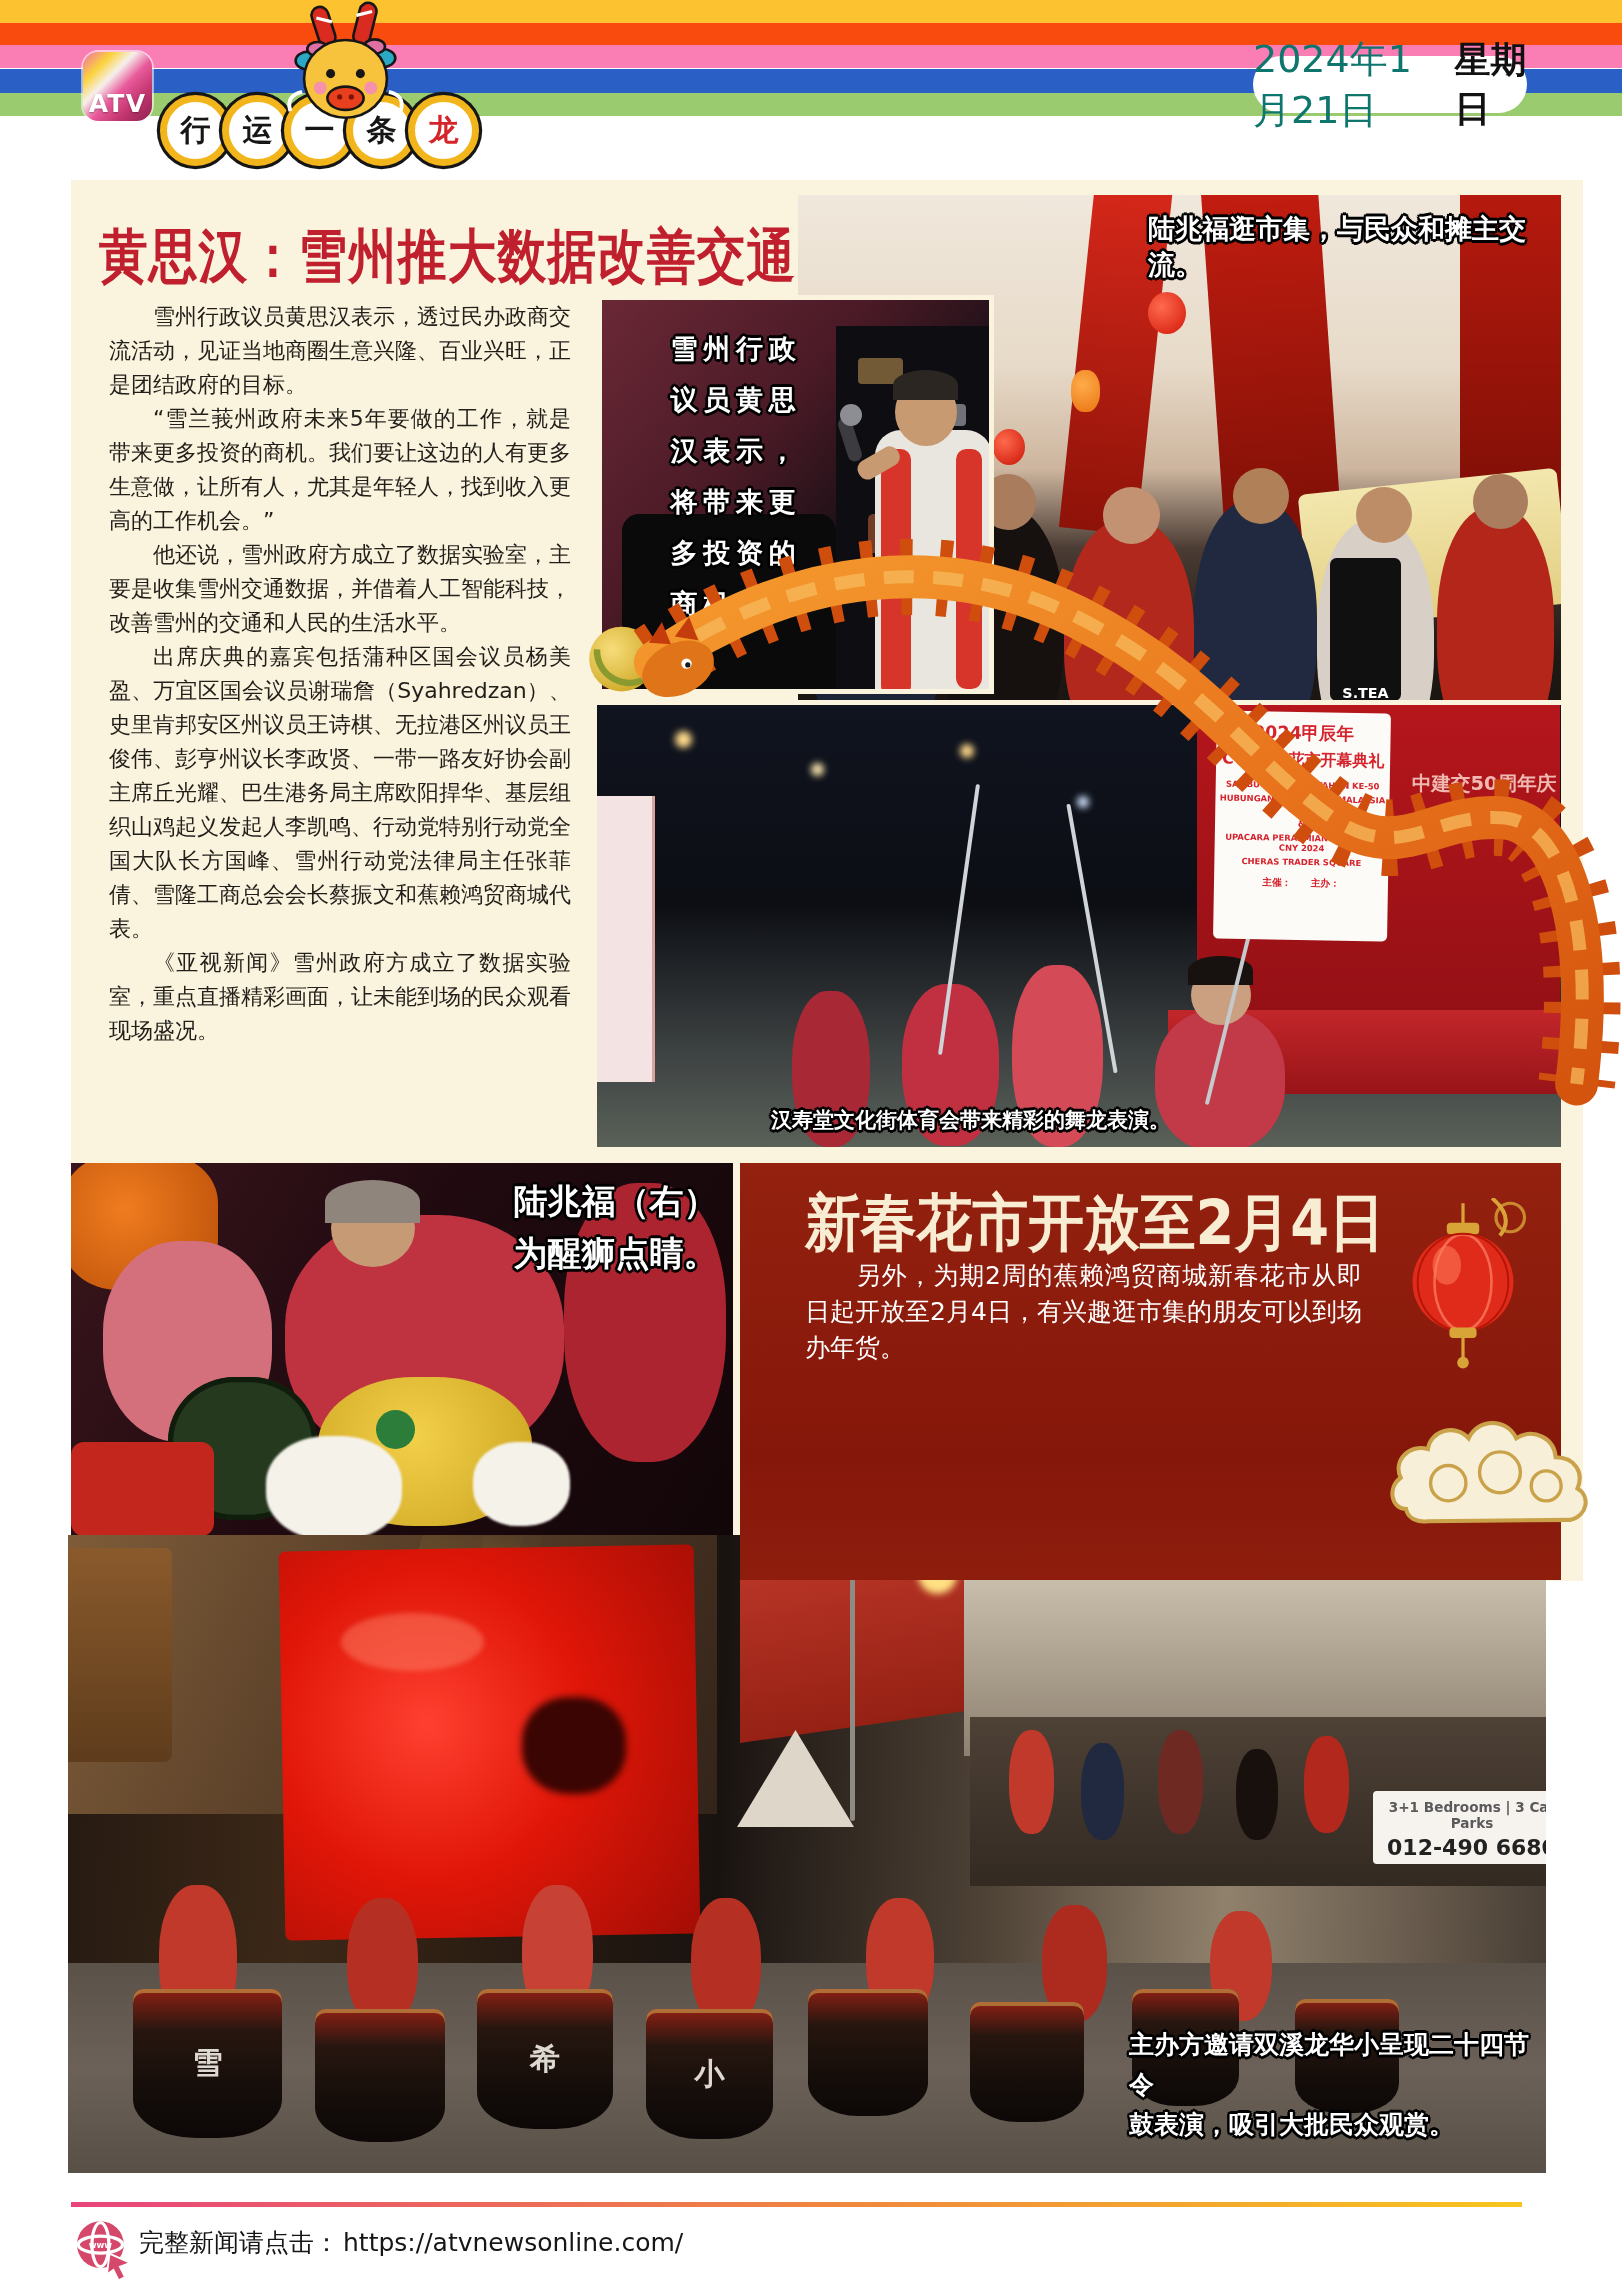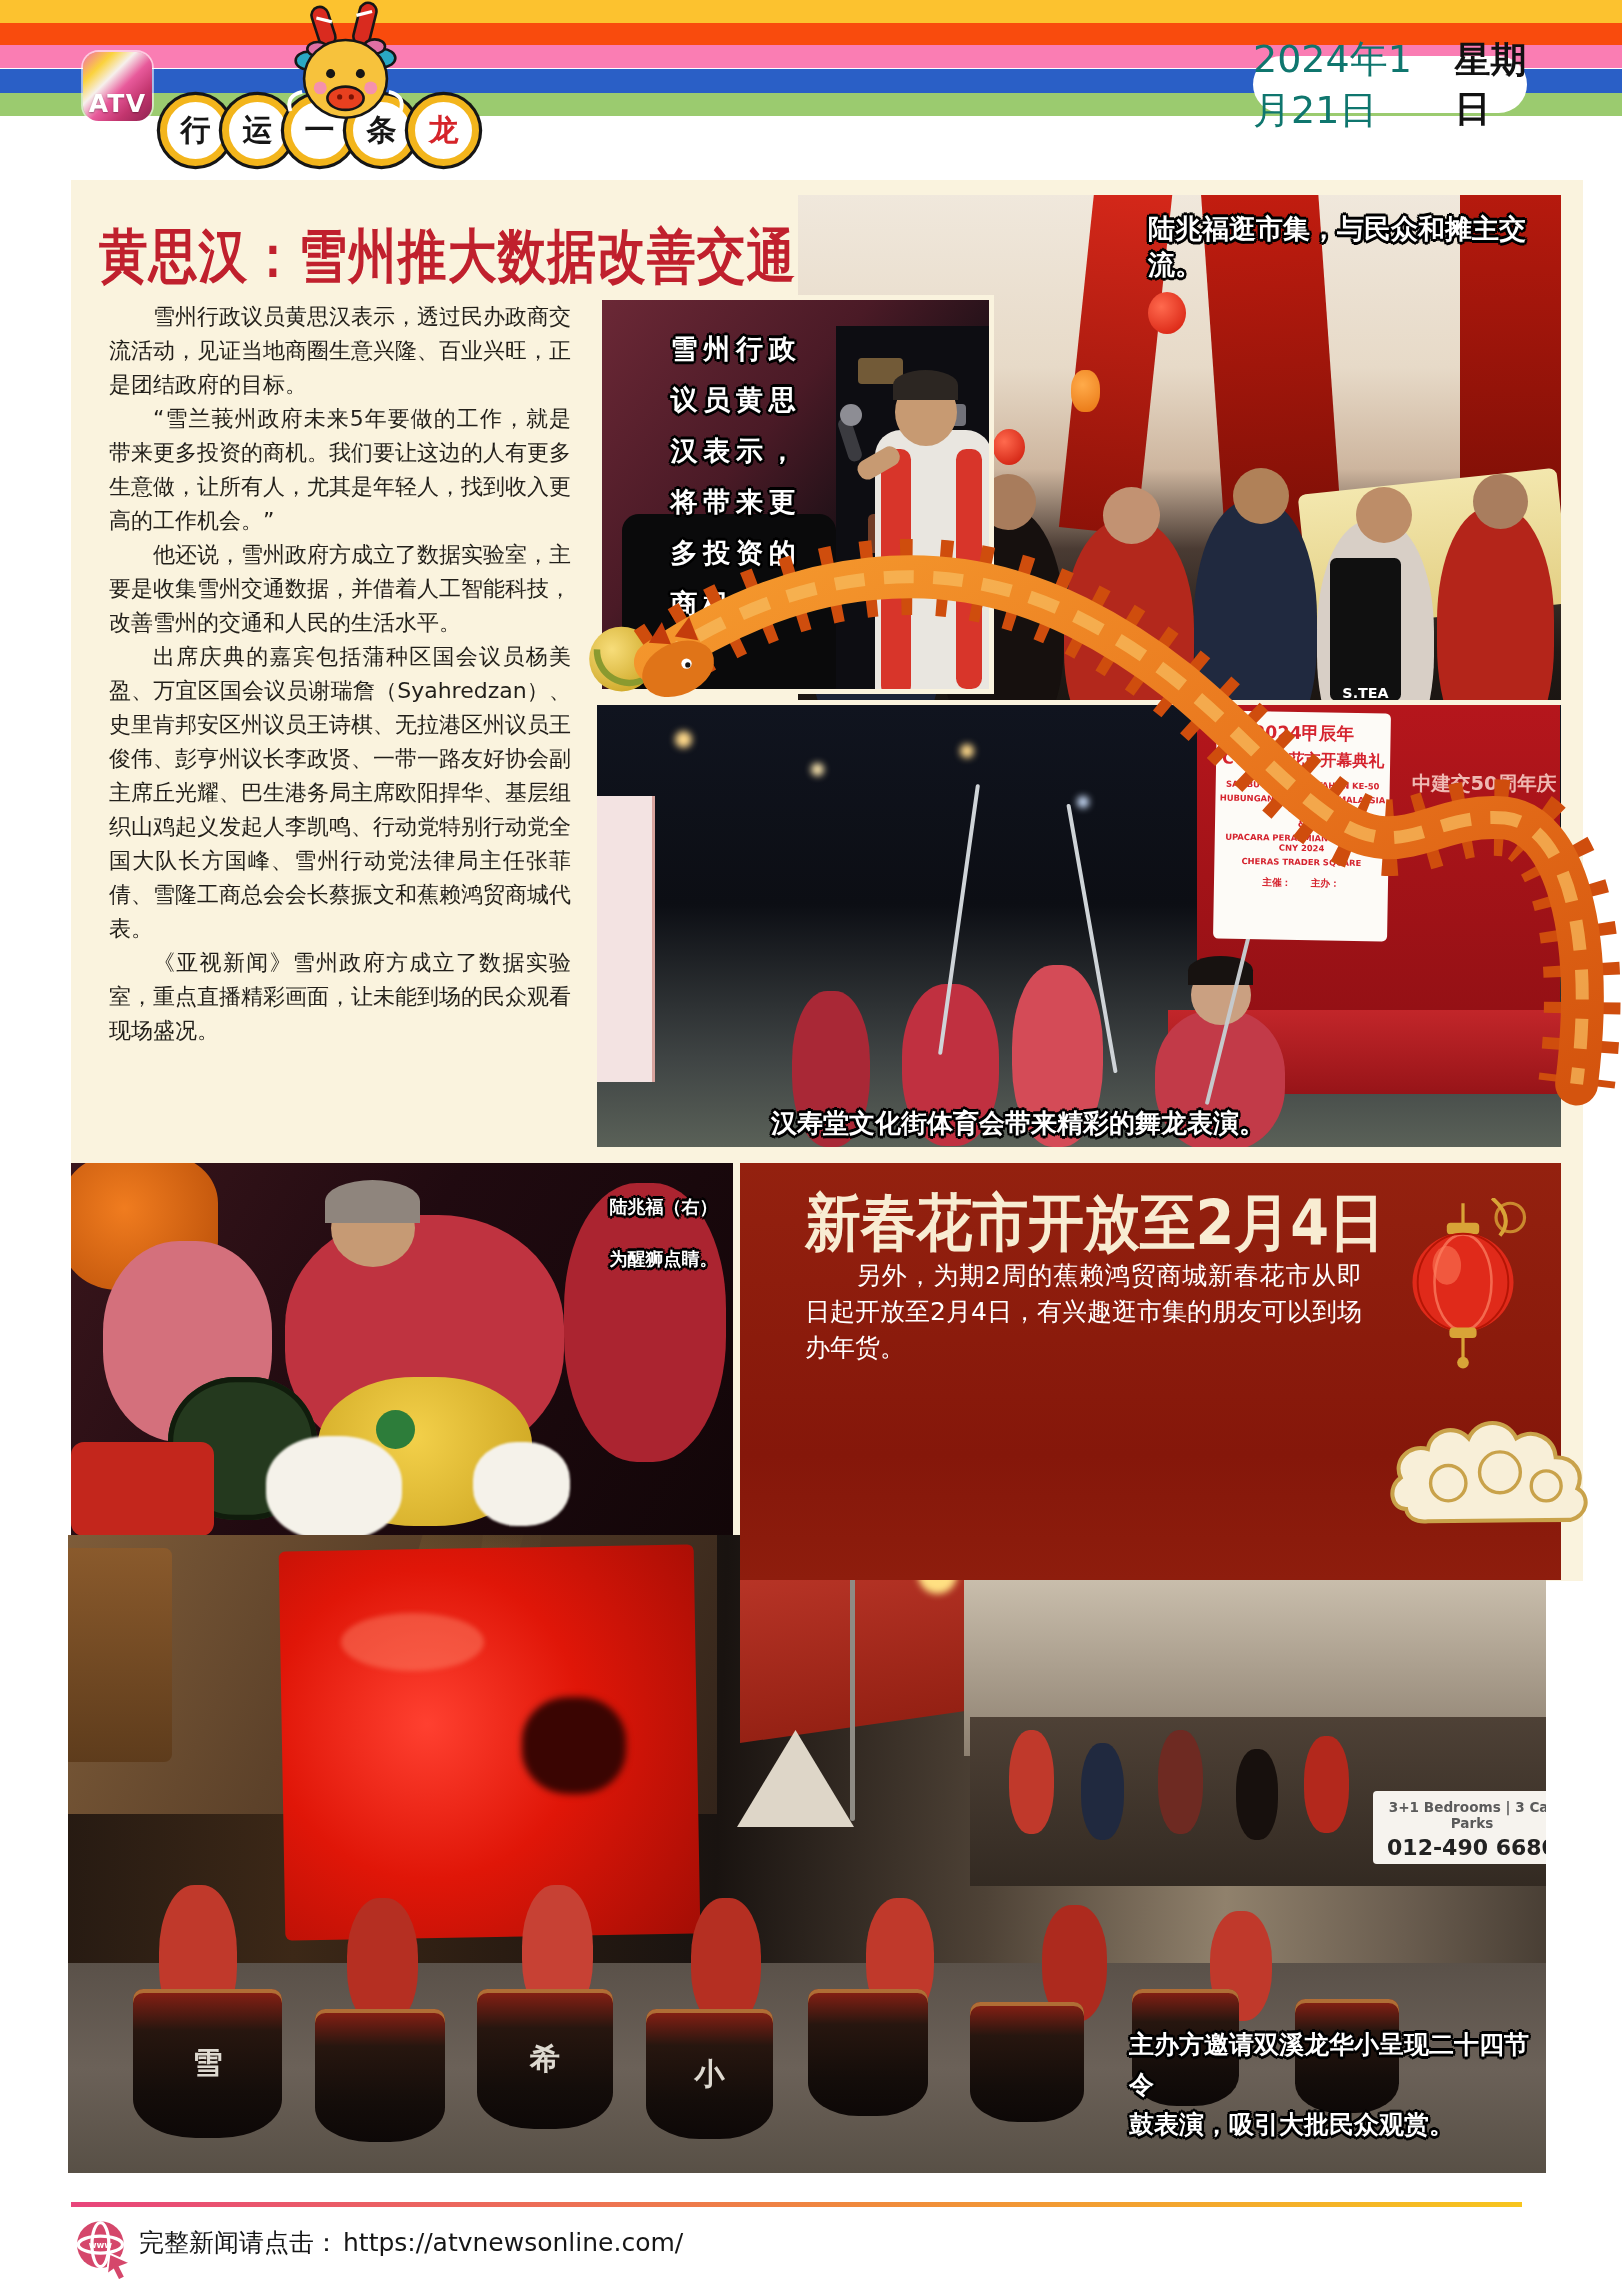--- a/index.html
+++ b/index.html
@@ -226,21 +226,21 @@
 
     <div class="fig" style="left:305px;top:279px;width:97px;height:162px;background:#c03040;"></div>
     <div class="fig" style="left:415px;top:260px;width:91px;height:182px;background:#d44b57;"></div>
     <div class="fig" style="left:558px;top:305px;width:130px;height:141px;background:#c23a48;"></div>
     <div class="fig" style="left:594px;top:260px;width:60px;height:60px;border-radius:50%;background:#caa081;"></div>
     <div class="fig" style="left:591px;top:251px;width:65px;height:28.6px;border-radius:50% 50% 0 0;background:#171210;"></div>
     <div class="fig" style="left:195px;top:286px;width:78px;height:156px;background:#a92836;"></div>
     <div class="fig" style="left:360px;top:78px;width:3.9px;height:273px;border-radius:1.9px;background:#cfd4d8;transform:rotate(8deg);"></div>
     <div class="fig" style="left:493px;top:97px;width:3.9px;height:273px;border-radius:1.9px;background:#cfd4d8;transform:rotate(-10deg);"></div>
     <div class="fig" style="left:636px;top:169px;width:3.9px;height:234px;border-radius:1.9px;background:#c5c9cc;transform:rotate(14deg);"></div>
-    <div class="pcap" style="left:174px;top:401px;font-size:26px;">汉寿堂文化街体育会带来精彩的舞龙表演。</div>
+    <div class="pcap" style="left:174px;top:401px;font-size:21px;">汉寿堂文化街体育会带来精彩的舞龙表演。</div>
   </div>
 
   <svg class="abs" style="left:584px;top:539px;z-index:5;" width="1038" height="584" viewBox="0 0 1600 900">
     <defs>
       <linearGradient id="dgrad" x1="0" y1="0" x2="1" y2="1">
         <stop offset="0" stop-color="#f59a2e"></stop>
           <stop offset=".55" stop-color="#e8731c"></stop>
           <stop offset="1" stop-color="#d4540e"></stop>
       </linearGradient>
       <radialGradient id="ballg" cx=".35" cy=".35" r=".8">
@@ -268,21 +268,21 @@
     <div class="fig" style="left:214px;top:52px;width:279px;height:247px;background:#bf3340;"></div>
     <div class="fig" style="left:260px;top:26px;width:84px;height:78px;border-radius:50%;background:#c69a74;"></div>
     <div class="fig" style="left:254px;top:17px;width:95px;height:43px;border-radius:50% 50% 0 0;background:#8f857d;"></div>
     <div class="fig" style="left:97px;top:214px;width:149px;height:143px;background:#24391e;box-shadow:inset 0 0 0 5.2px #101c0c;"></div>
     <div class="fig" style="left:247px;top:214px;width:214px;height:149px;
          background:radial-gradient(circle at 45% 40%,#f3d04a,#caa21e);"></div>
     <div class="fig" style="left:195px;top:273px;width:136px;height:104px;background:#f5f2ea;filter:blur(1.3px);"></div>
     <div class="fig" style="left:402px;top:279px;width:97px;height:84px;background:#f5f2ea;filter:blur(1.3px);"></div>
     <div class="fig" style="left:0px;top:279px;width:143px;height:94px;border-radius:13px;background:#c3261c;"></div>
     <div class="fig" style="left:305px;top:247px;width:39px;height:39px;border-radius:50%;background:#2d7d3a;"></div>
-    <div class="pcap" style="right:15.6px;top:18px;font-size:18px;line-height:52px;text-align:left;">陆兆福（右）
+    <div class="pcap" style="right:15.6px;top:12px;font-size:34px;line-height:52px;text-align:left;">陆兆福（右）
 为醒狮点睛。</div>
   </div>
 
   <div class="abs redsec">
     <h2>新春花市开放至2月4日</h2>
     <div class="redbody">
       <p>另外，为期2周的蕉赖鸿贸商城新春花市从即日起开放至2月4日，有兴趣逛市集的朋友可以到场办年货。</p>
     </div>
   </div>
 

